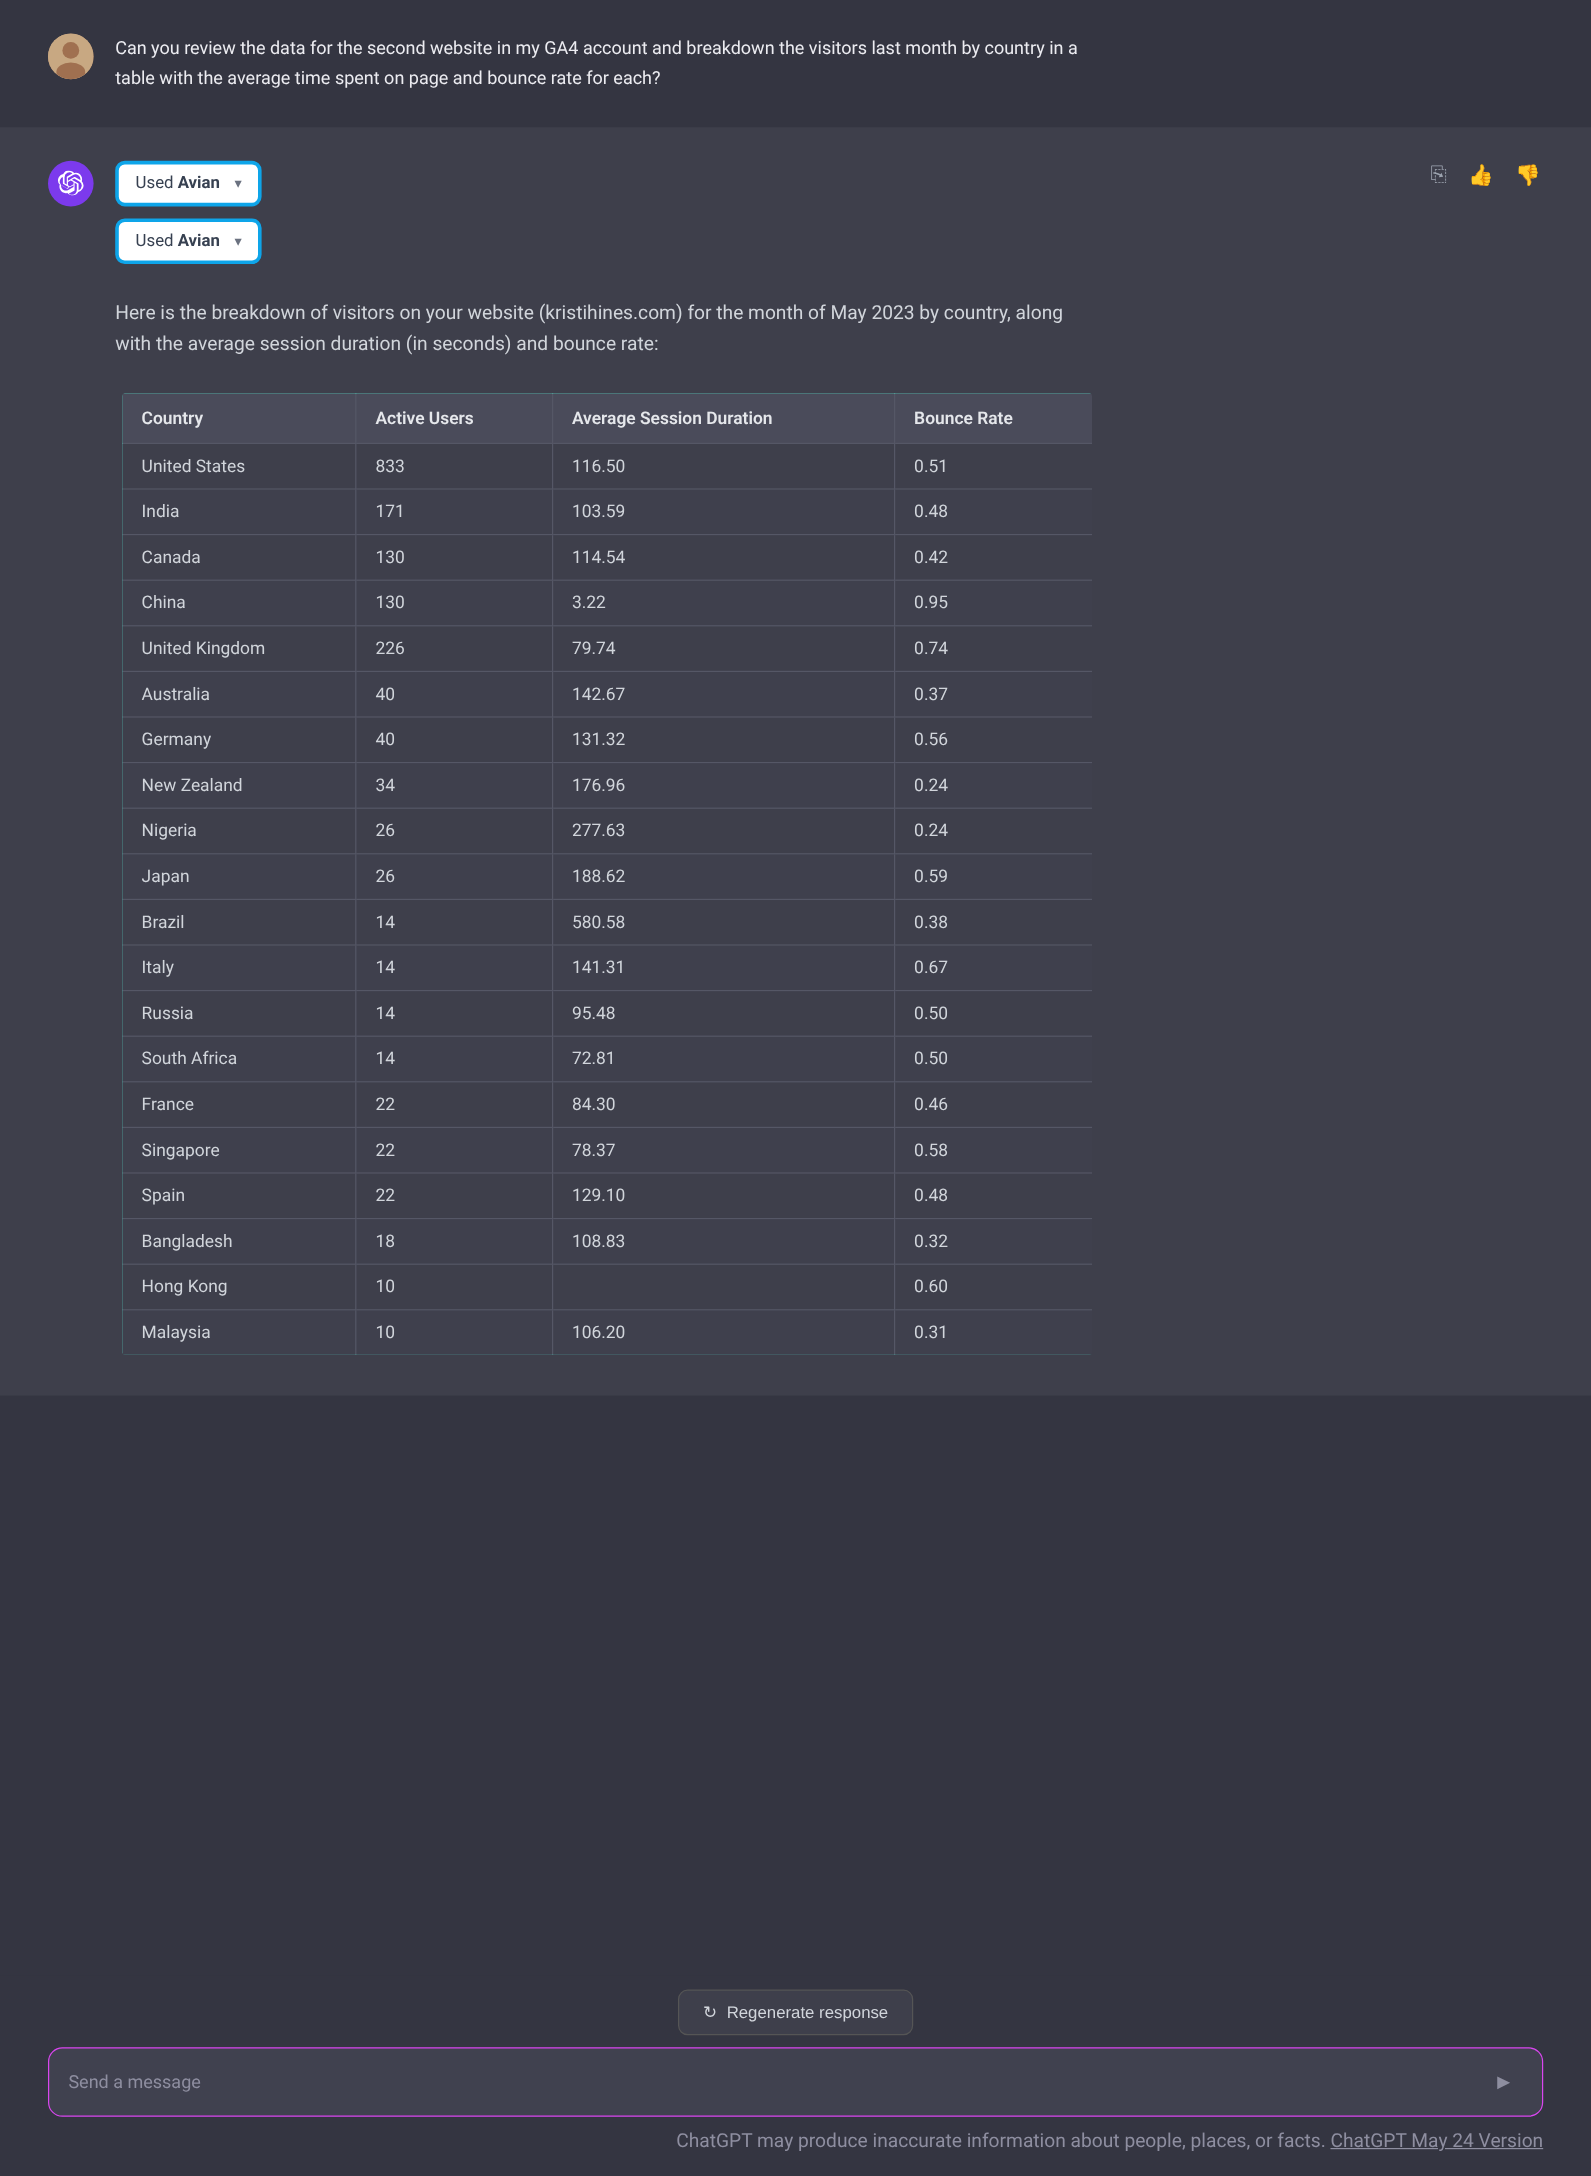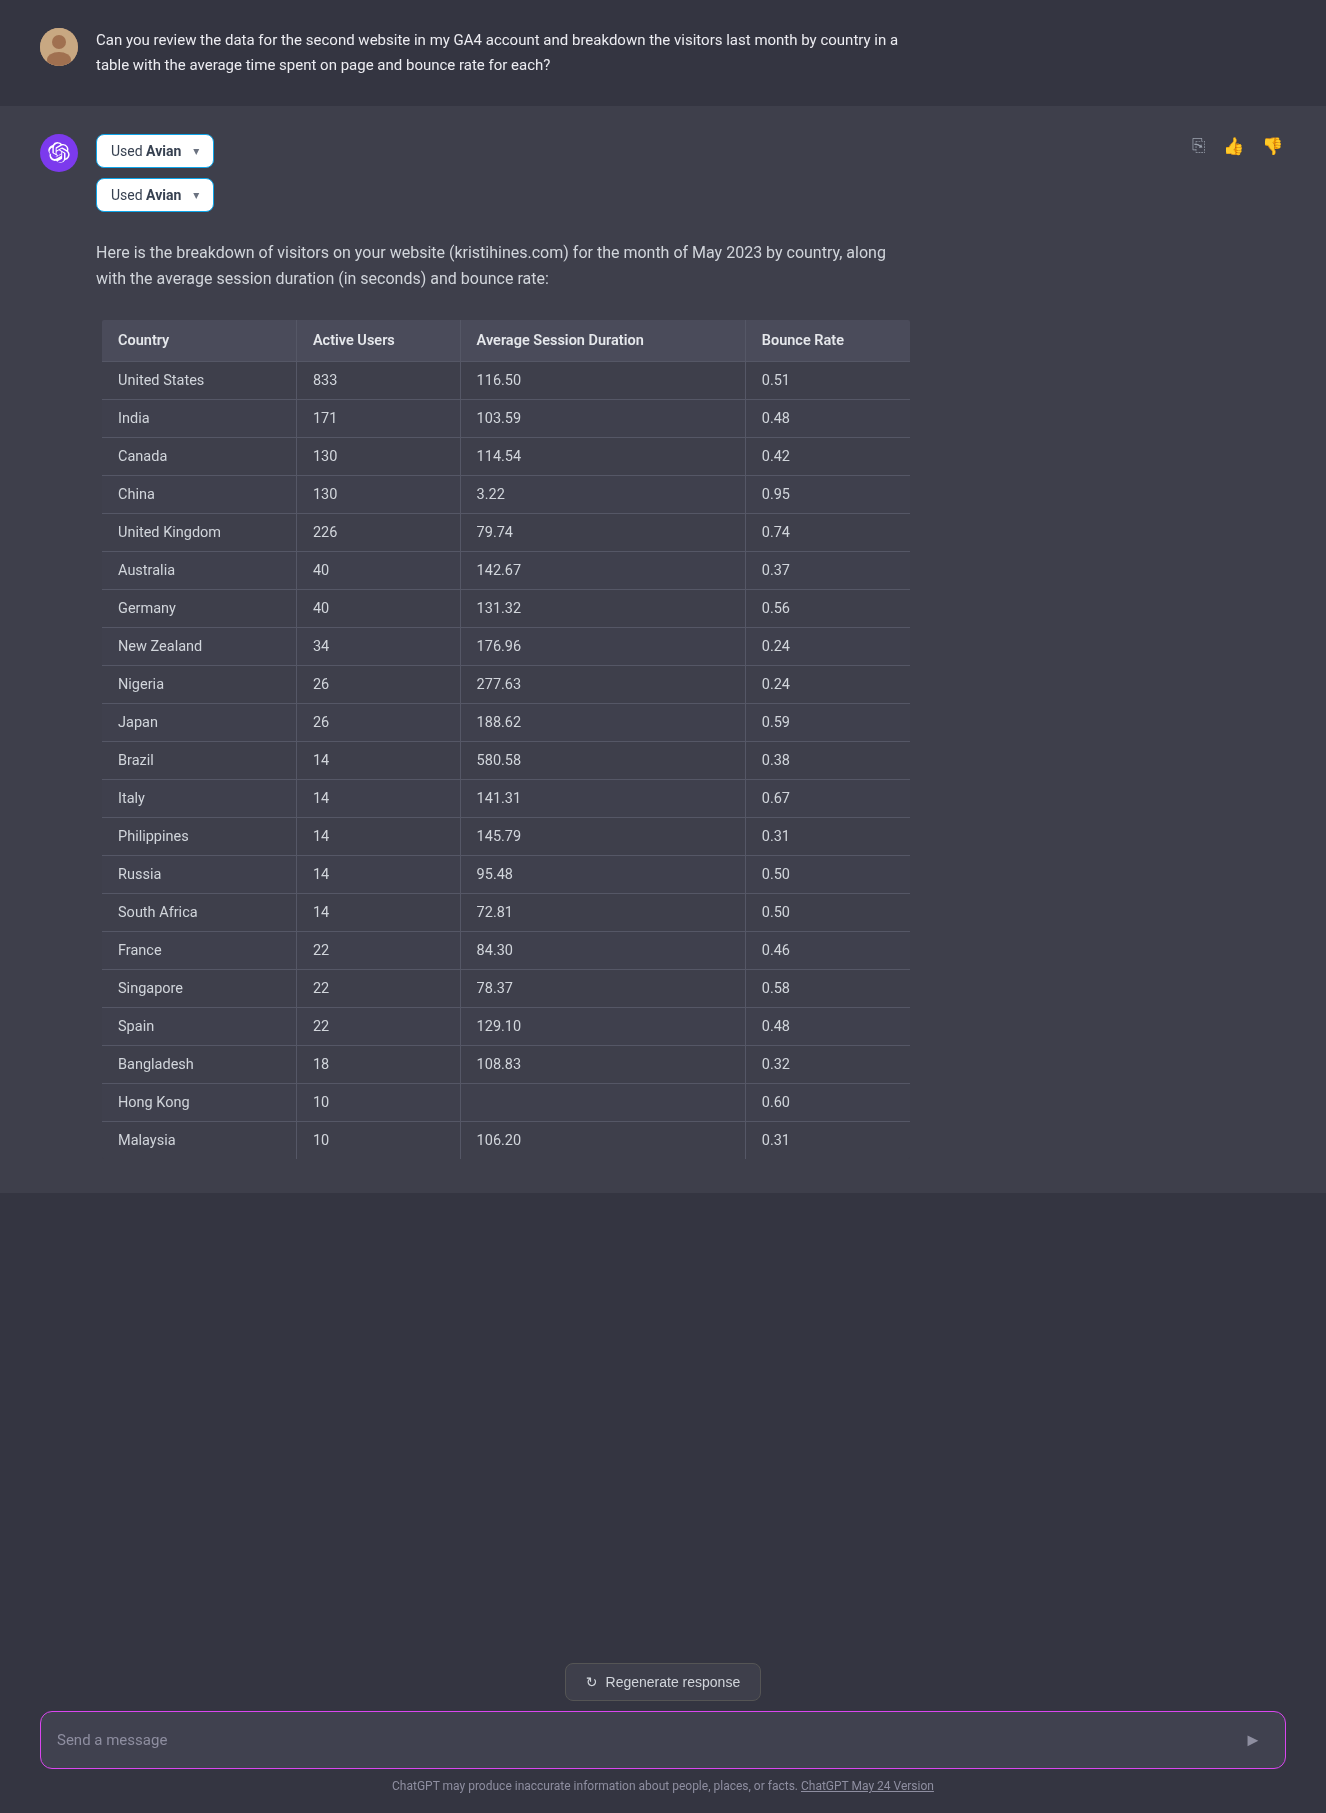--- a/index.html
+++ b/index.html
@@ -79,21 +79,21 @@
       max-width: 820px;
     }
 
     
     .tool-badge {
       display: inline-flex;
       align-items: center;
       gap: 8px;
       background-color: #ffffff;
       color: #374151;
-      border: 1px solid #0ea5e9;
+      border: 3px solid #0ea5e9;
       border-radius: 8px;
       padding: 8px 14px;
       font-size: 14px;
       cursor: pointer;
       margin-bottom: 10px;
       white-space: nowrap;
     }
 
     .tool-badge-text {
       font-weight: normal;
@@ -236,22 +236,22 @@
       font-size: 18px;
       display: flex;
       align-items: center;
       justify-content: center;
       width: 32px;
       height: 32px;
       border-radius: 6px;
     }
 
     .footer-note {
-      text-align: center;
-      font-size: 12px;
+      text-align: right;
+      font-size: 16px;
       color: #8e8ea0;
       margin-top: 10px;
     }
 
     .footer-note a {
       color: #8e8ea0;
       text-decoration: underline;
     }
 
     .table-wrapper {
@@ -381,26 +381,20 @@
                 <td>580.58</td>
                 <td>0.38</td>
               </tr>
               <tr>
                 <td>Italy</td>
                 <td>14</td>
                 <td>141.31</td>
                 <td>0.67</td>
               </tr>
               <tr>
-                <td>Philippines</td>
-                <td>14</td>
-                <td>145.79</td>
-                <td>0.31</td>
-              </tr>
-              <tr>
                 <td>Russia</td>
                 <td>14</td>
                 <td>95.48</td>
                 <td>0.50</td>
               </tr>
               <tr>
                 <td>South Africa</td>
                 <td>14</td>
                 <td>72.81</td>
                 <td>0.50</td>

